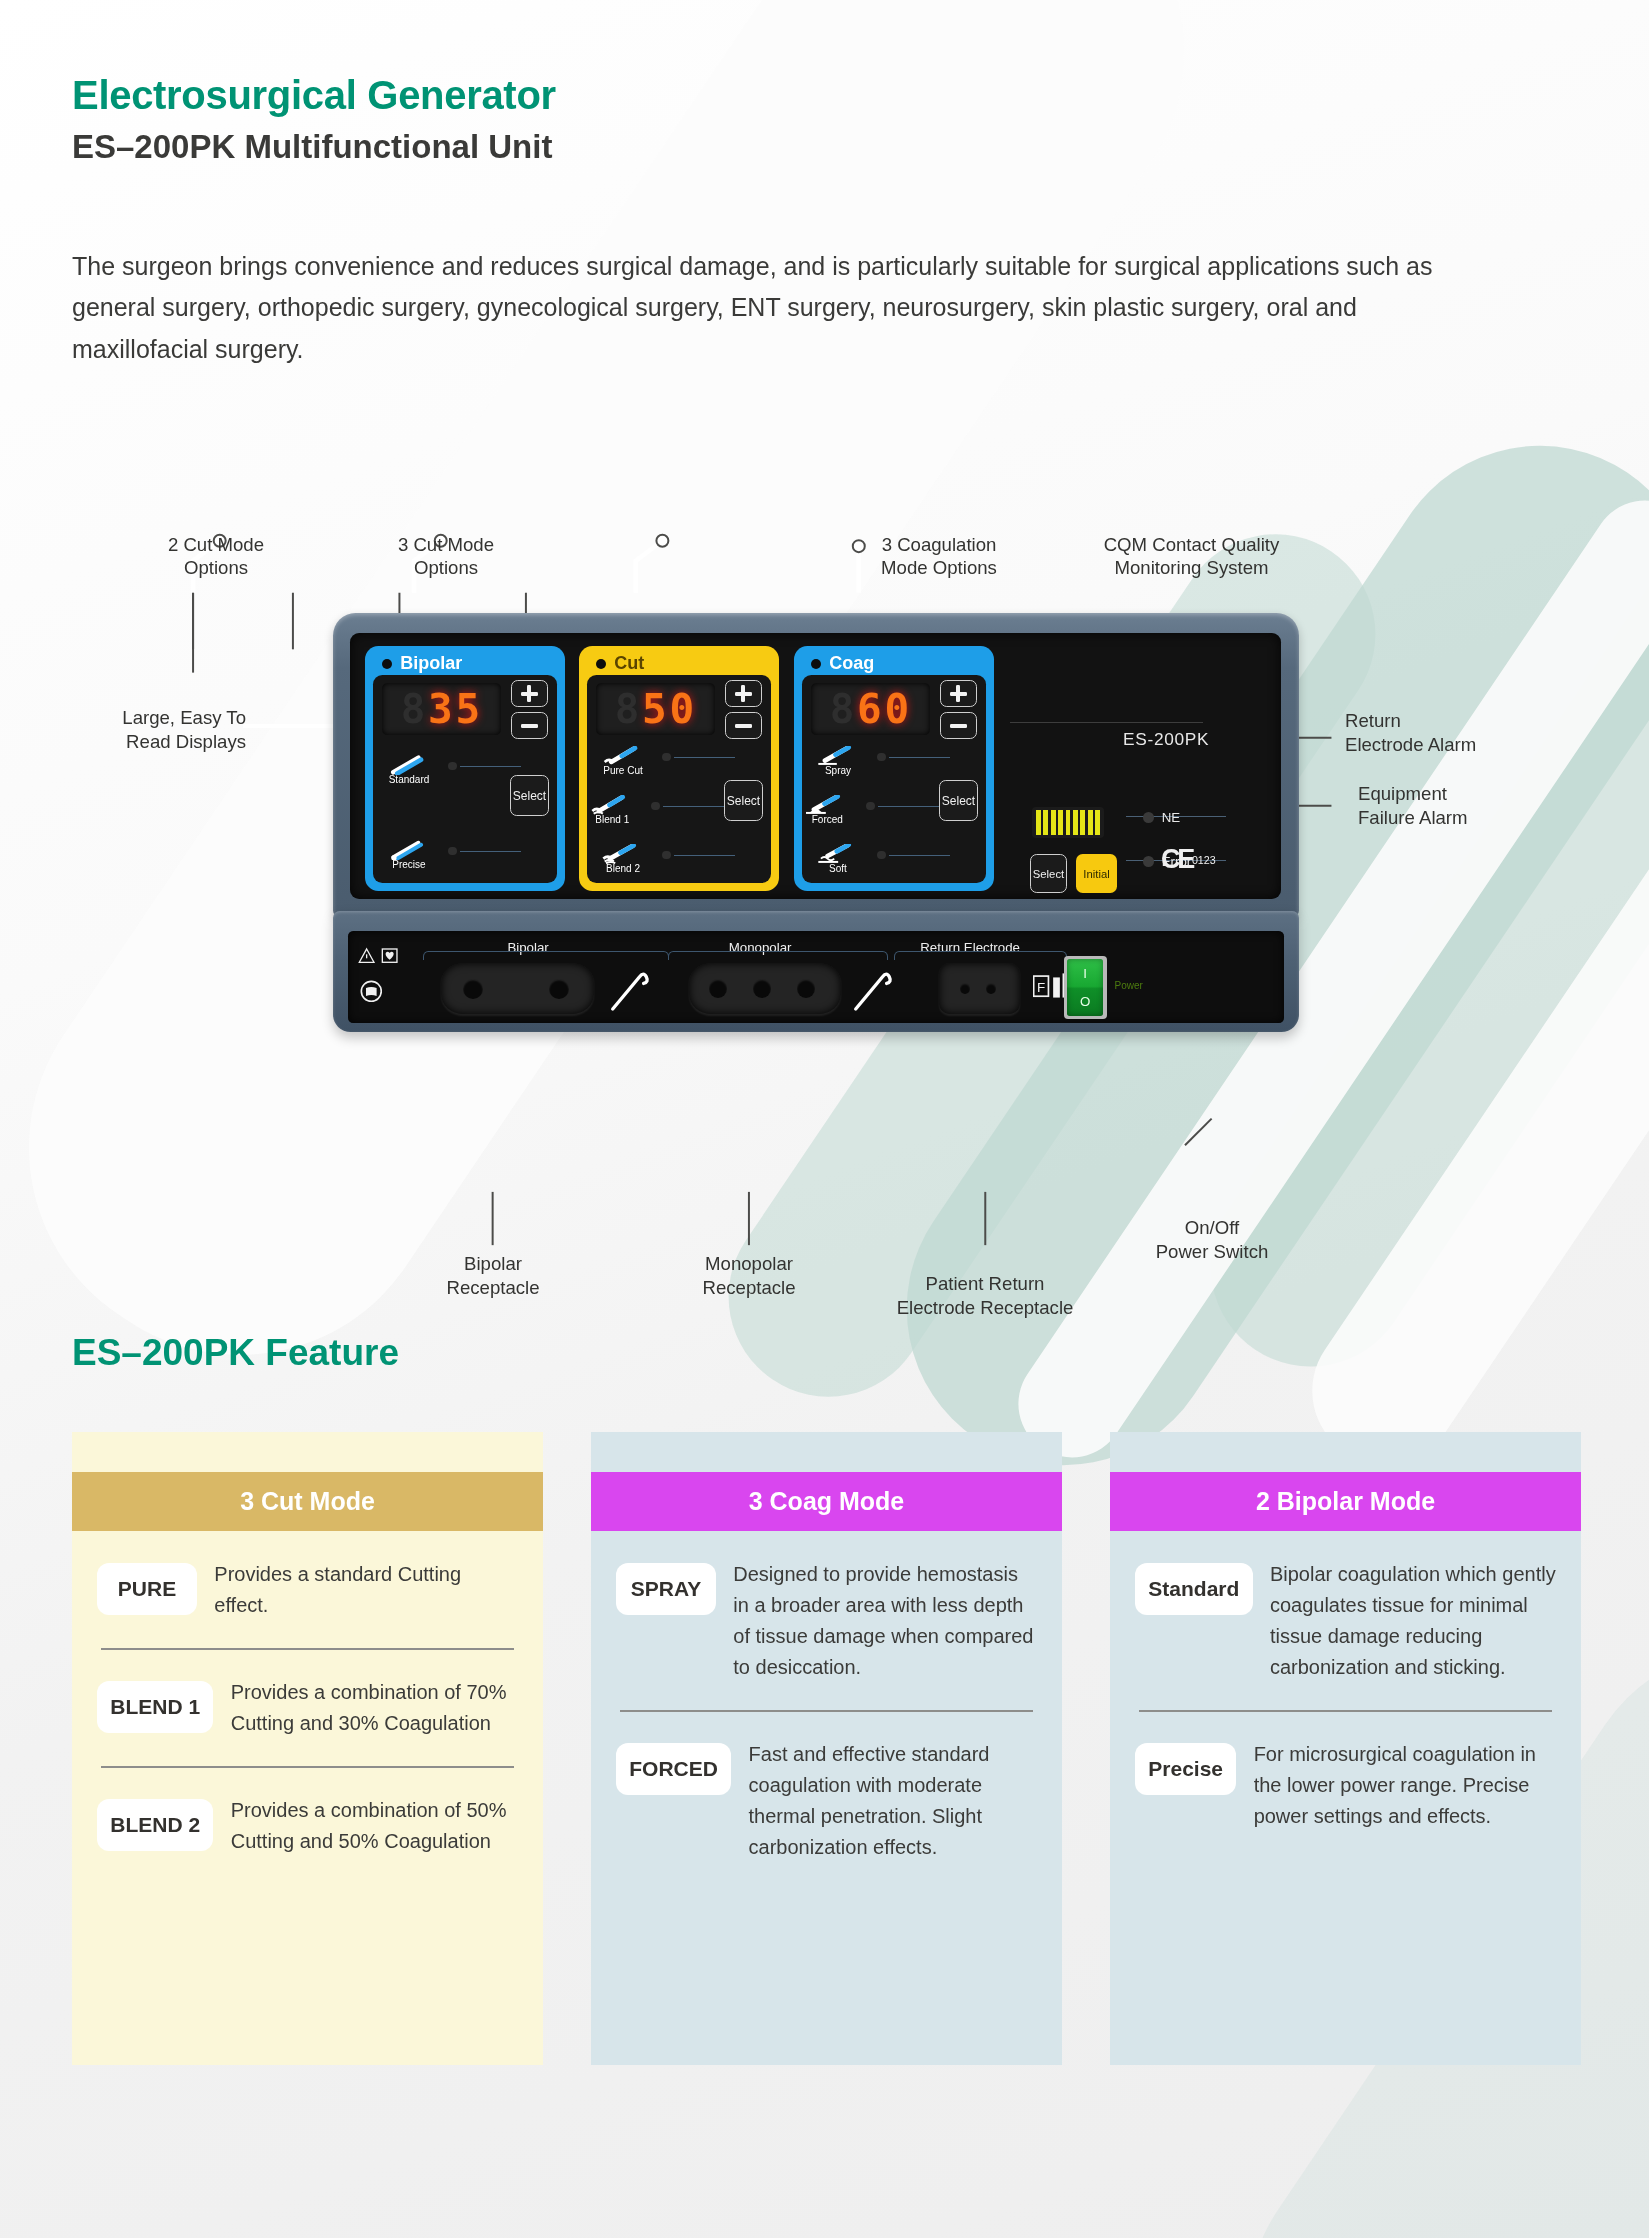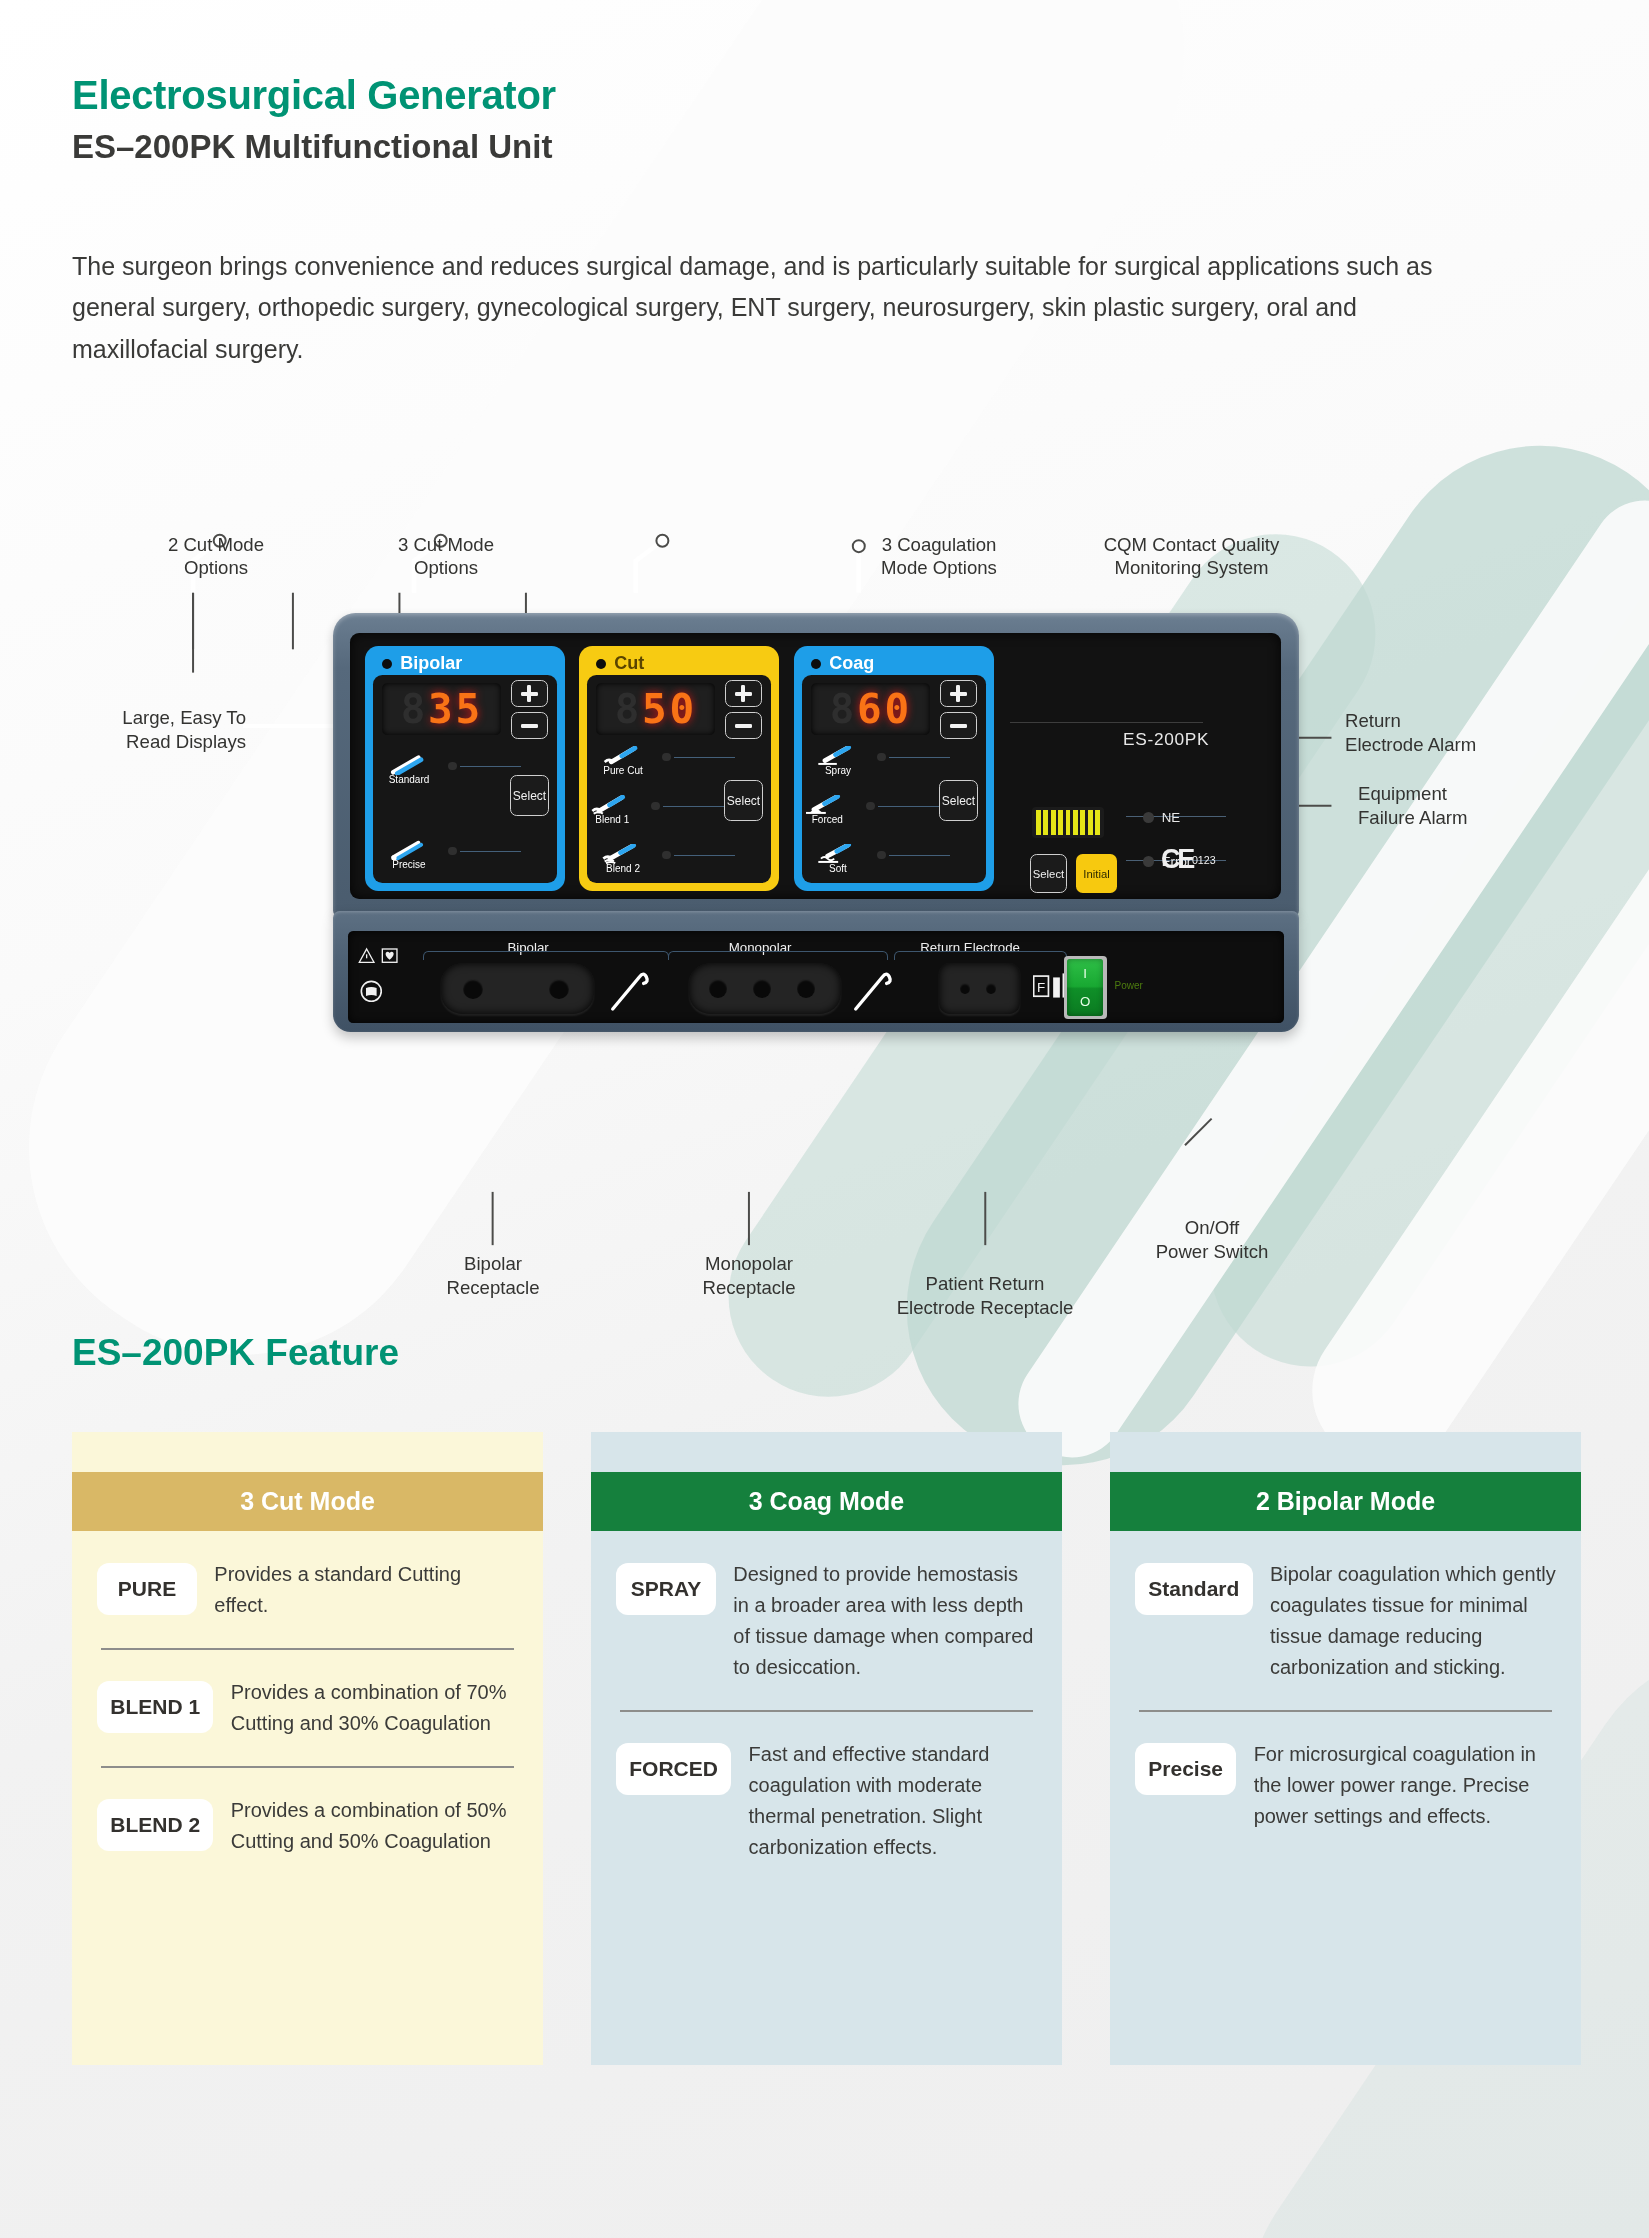--- a/index.html
+++ b/index.html
@@ -129,21 +129,21 @@
   #cards{position:absolute;left:72px;top:1432px;width:1512px;height:633px;z-index:5;
     display:flex;gap:48px;}
   .card{width:471px;display:flex;flex-direction:column;}
   .card-pad-top{height:40px;}
   .card-head{height:59px;display:flex;align-items:center;justify-content:center;
     font-size:25px;font-weight:bold;color:#ffffff;}
   .card-body{flex:1;padding:28px 25px 20px 25px;}
   .card1{background:#fbf7d9;}
   .card1 .card-head{background:#d9b866;}
   .card2,.card3{background:#d7e5ea;}
-  .card2 .card-head,.card3 .card-head{background:#15803d;}
+  .card2 .card-head,.card3 .card-head{background:#d946ef;}
   .fitem{display:flex;gap:17.3px;align-items:flex-start;}
   .pill{flex:0 0 auto;min-width:100px;height:52px;background:#ffffff;border-radius:12px;
     display:flex;align-items:center;justify-content:center;padding:0 13.3px;
     font-size:21px;font-weight:bold;color:#33312e;margin-top:4px;}
   .fdesc{font-size:20px;line-height:1.55;color:#3b3b39;}
   .divider{height:2px;background:#8d8d8b;margin:27px 4px;}
 </style>
 </head>
 <body>
 

